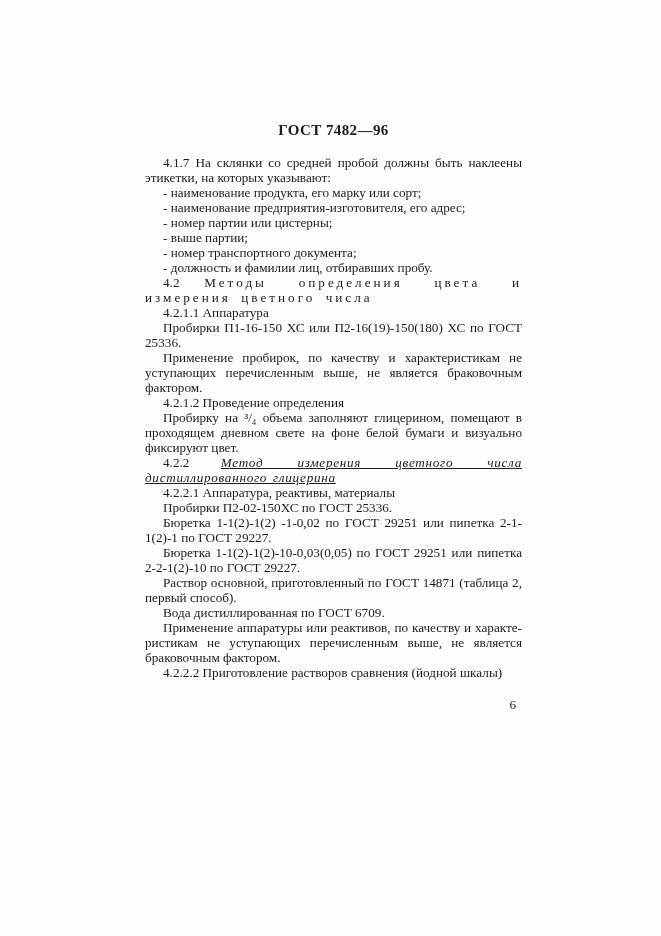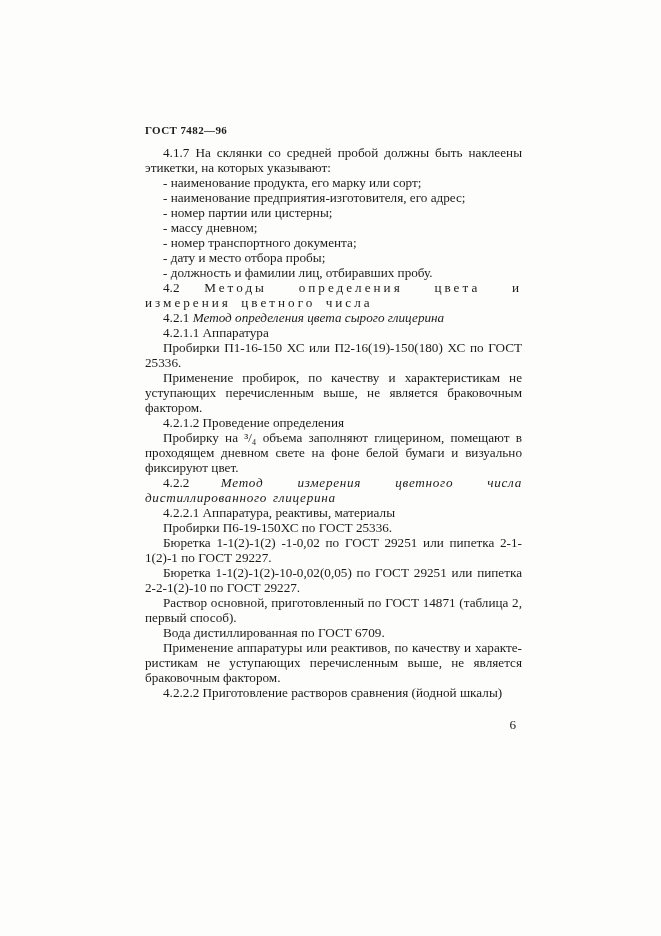--- a/index.html
+++ b/index.html
@@ -18,25 +18,25 @@
     line-height: 15px;
     overflow: hidden;
   }
   .sheet {
     position: absolute;
     left: 145px;
     top: 123px;
     width: 377px;
   }
   .running-header {
-    text-align: left;
+    text-align: center;
     font-weight: 700;
-    font-size: 11px;
+    font-size: 15px;
     letter-spacing: 0.4px;
-    margin: 0 0 7px 0;
+    margin: 0 0 17px 0;
   }
   .content p {
     margin: 0;
     text-indent: 18px;
     text-align: justify;
     hyphens: manual;
     -webkit-hyphens: manual;
   }
   .content p.heading .h-num {
     font-style: normal;
@@ -44,55 +44,54 @@
   .content p.heading .h-label.spaced-lg {
     letter-spacing: 3px;
     word-spacing: 4px;
   }
   .content p.heading .h-label.italic {
     font-style: italic;
   }
   .content p.heading .h-label.spaced-sm {
     letter-spacing: 0.7px;
     word-spacing: 2px;
+    text-decoration: underline;
   }
   .footer {
     text-align: right;
     padding-right: 6px;
     margin-top: 17px;
     font-size: 13.2px;
   }
 </style>
 </head>
 <body>
 
 <div class="page">
   <div class="sheet">
     <p class="running-header"><span>ГОСТ 7482—96</span></p>
     <div class="content">
         <p class="para">4.1.7 На склянки со средней пробой должны быть наклеены эти­кетки, на которых указывают:</p>
         <p class="list-item">- наименование продукта, его марку или сорт;</p>
         <p class="list-item">- наименование предприятия-изготовителя, его адрес;</p>
         <p class="list-item">- номер партии или цистерны;</p>
-        <p class="list-item">- массу дневном;</p>
+        <p class="list-item">- выше партии;</p>
         <p class="list-item">- номер транспортного документа;</p>
-        <p class="list-item">- дату и место отбора пробы;</p>
         <p class="list-item">- должность и фамилии лиц, отбиравших пробу.</p>
         <p class="heading"><span class="h-num">4.2 </span><span class="h-label spaced-lg">Методы определения цвета и измерения цветного числа</span></p>
-        <p class="heading"><span class="h-num">4.2.1 </span><span class="h-label italic">Метод определения цвета сырого глицерина</span></p>
         <p class="para">4.2.1.1 Аппаратура</p>
         <p class="para">Пробирки П1-16-150 ХС или П2-16(19)-150(180) ХС по ГОСТ 25336.</p>
         <p class="para">Применение пробирок, по качеству и характеристикам не уступающих перечисленным выше, не является браковочным фактором.</p>
         <p class="para">4.2.1.2 Проведение определения</p>
         <p class="para">Пробирку на ³/₄ объема заполняют глицерином, помещают в проходящем дневном свете на фоне белой бумаги и визуально фик­сируют цвет.</p>
         <p class="heading"><span class="h-num">4.2.2 </span><span class="h-label italic spaced-sm">Метод измерения цветного числа дистиллированного глицерина</span></p>
         <p class="para">4.2.2.1 Аппаратура, реактивы, материалы</p>
-        <p class="para">Пробирки П6-19-150ХС по ГОСТ 25336.</p>
+        <p class="para">Пробирки П2-02-150ХС по ГОСТ 25336.</p>
         <p class="para">Бюретка 1-1(2)-1(2) -1-0,02 по ГОСТ 29251 или пипетка 2-1-1(2)-1 по ГОСТ 29227.</p>
-        <p class="para">Бюретка 1-1(2)-1(2)-10-0,02(0,05) по ГОСТ 29251 или пипетка 2-2-1(2)-10 по ГОСТ 29227.</p>
+        <p class="para">Бюретка 1-1(2)-1(2)-10-0,03(0,05) по ГОСТ 29251 или пипетка 2-2-1(2)-10 по ГОСТ 29227.</p>
         <p class="para">Раствор основной, приготовленный по ГОСТ 14871 (таблица 2, первый способ).</p>
         <p class="para">Вода дистиллированная по ГОСТ 6709.</p>
         <p class="para">Применение аппаратуры или реактивов, по качеству и характе­ристикам не уступающих перечисленным выше, не является брако­вочным фактором.</p>
         <p class="para">4.2.2.2 Приготовление растворов сравнения (йодной шкалы)</p>
       </div>
     <div class="footer"><span>6</span></div>
   </div>
 </div>
 
 </body></html>

